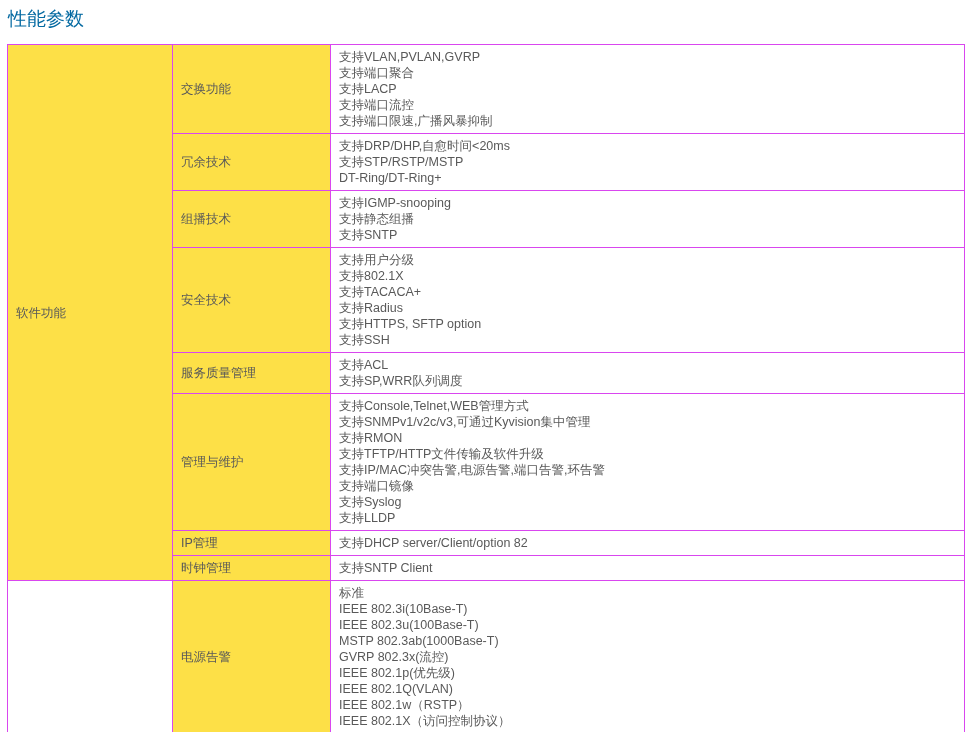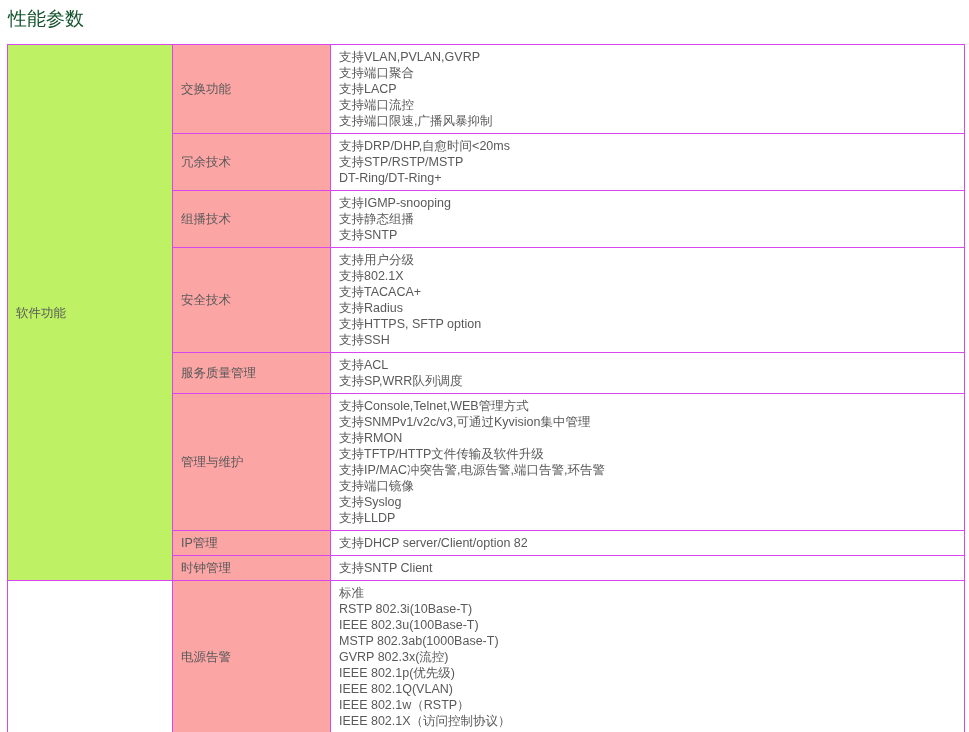--- a/index.html
+++ b/index.html
@@ -7,40 +7,40 @@
     width: 969px; height: 732px;
     background: #ffffff;
     overflow: hidden;
     font-family: "Liberation Sans", "DejaVu Sans", sans-serif;
   }
   .page-title {
     margin: 5px 0 0 8px;
     font-size: 19px;
     line-height: 27px;
     font-weight: 400;
-    color: #14532d;
+    color: #0369a1;
   }
   table.spec-table {
     margin: 12px 0 0 7px;
     width: 958px;
     border-collapse: collapse;
     table-layout: fixed;
   }
   table.spec-table td {
     border: 1px solid #d946ef;
     font-size: 12.5px;
     line-height: 16px;
     color: #595959;
     padding: 4px 8px;
     vertical-align: middle;
     overflow: hidden;
   }
-  td.group-cell { background: #bef264; }
+  td.group-cell { background: #fde047; }
   td.group-cell.empty { background: #ffffff; }
-  td.param-cell { background: #fca5a5; }
+  td.param-cell { background: #fde047; }
   td.value-cell { background: #ffffff; }
   .value-line { white-space: nowrap; }
 </style>
 </head>
 <body>
 
 <h1 class="page-title">性能参数</h1>
 
 <table class="spec-table">
   <colgroup>
@@ -117,21 +117,21 @@
         <td class="param-cell">时钟管理</td>
         <td class="value-cell">
           <div class="value-line">支持SNTP Client</div>
         </td>
       </tr>
       <tr>
         <td class="group-cell empty" rowspan="1"></td>
         <td class="param-cell">电源告警</td>
         <td class="value-cell">
           <div class="value-line">标准</div>
-          <div class="value-line">RSTP 802.3i(10Base-T)</div>
+          <div class="value-line">IEEE 802.3i(10Base-T)</div>
           <div class="value-line">IEEE 802.3u(100Base-T)</div>
           <div class="value-line">MSTP 802.3ab(1000Base-T)</div>
           <div class="value-line">GVRP 802.3x(流控)</div>
           <div class="value-line">IEEE 802.1p(优先级)</div>
           <div class="value-line">IEEE 802.1Q(VLAN)</div>
           <div class="value-line">IEEE 802.1w（RSTP）</div>
           <div class="value-line">IEEE 802.1X（访问控制协议）</div>
         </td>
       </tr>
     </tbody>

